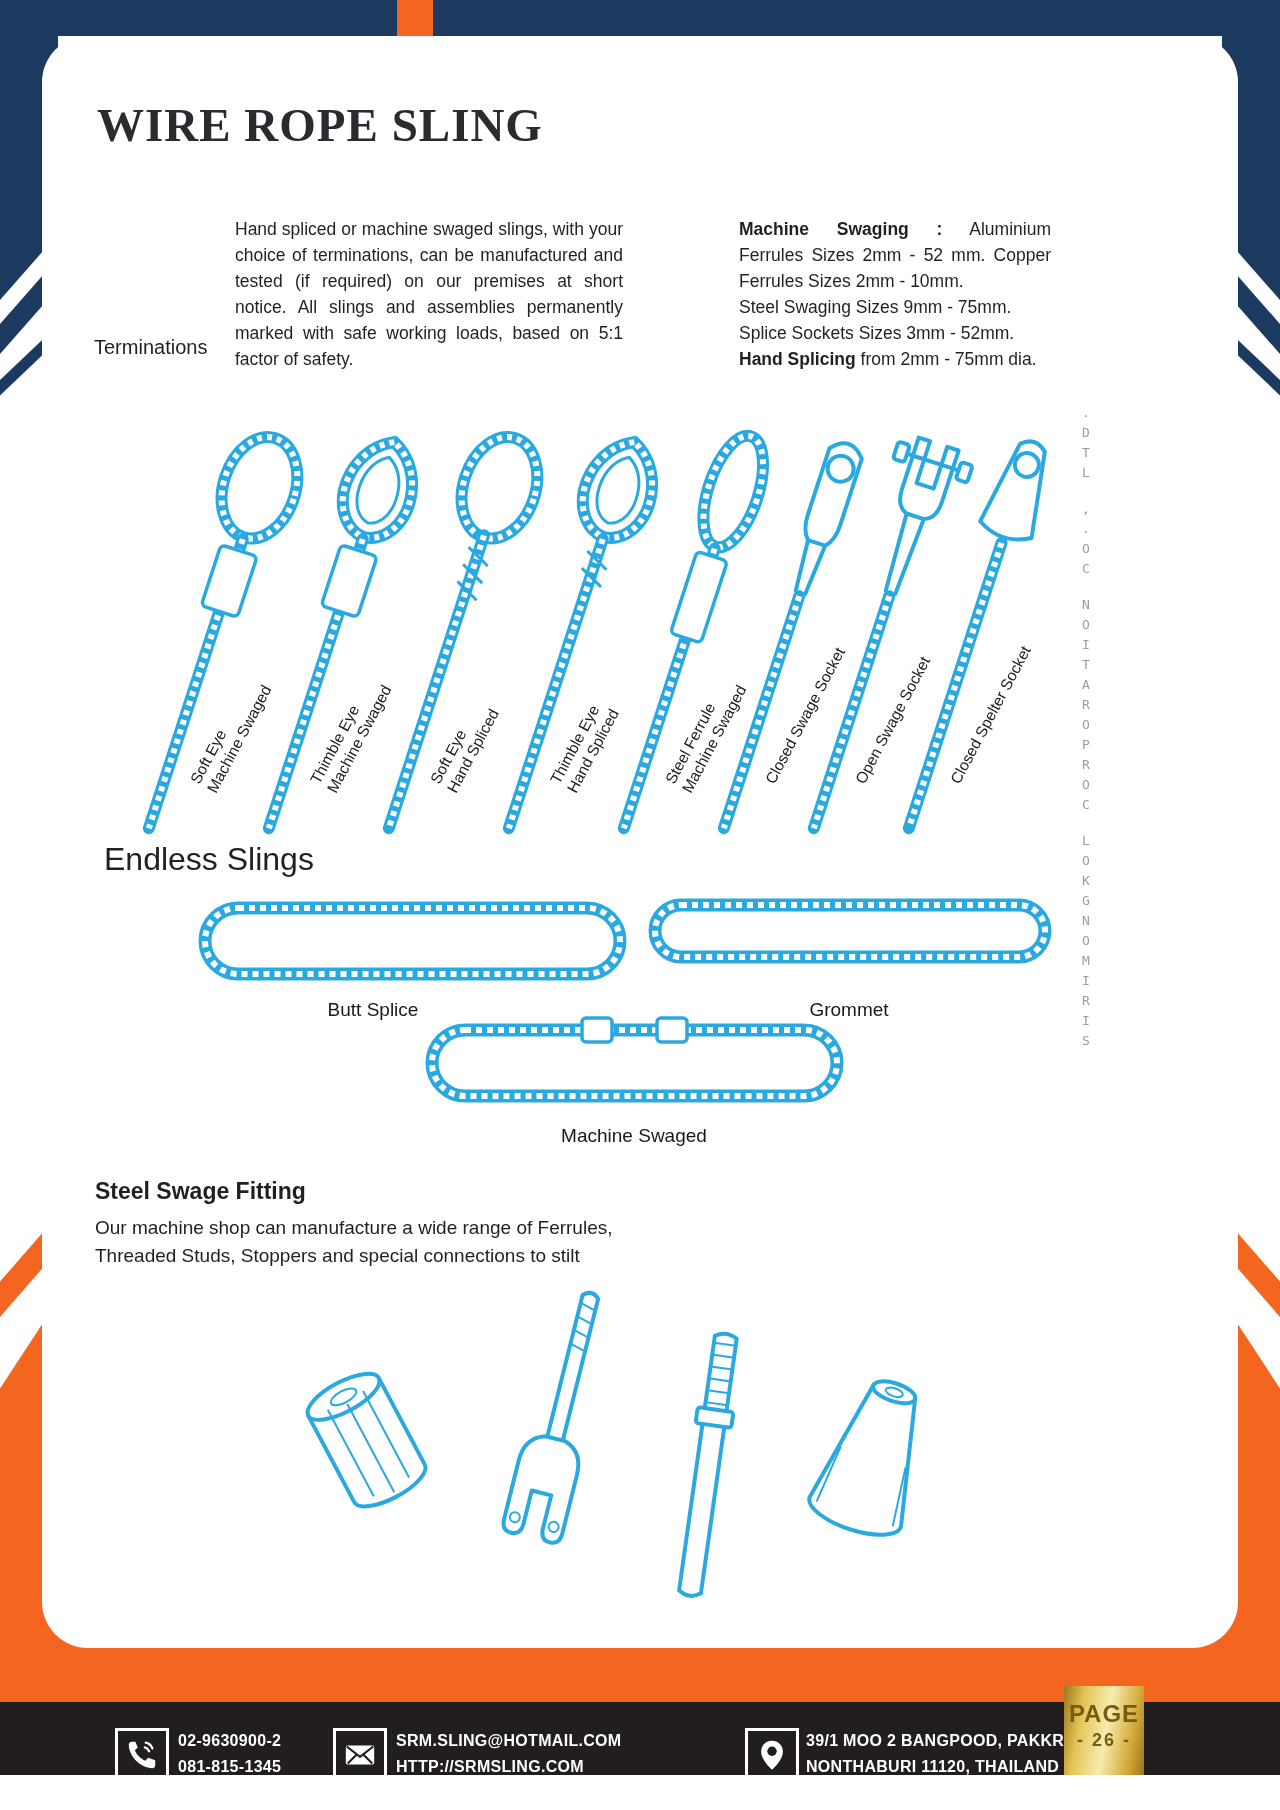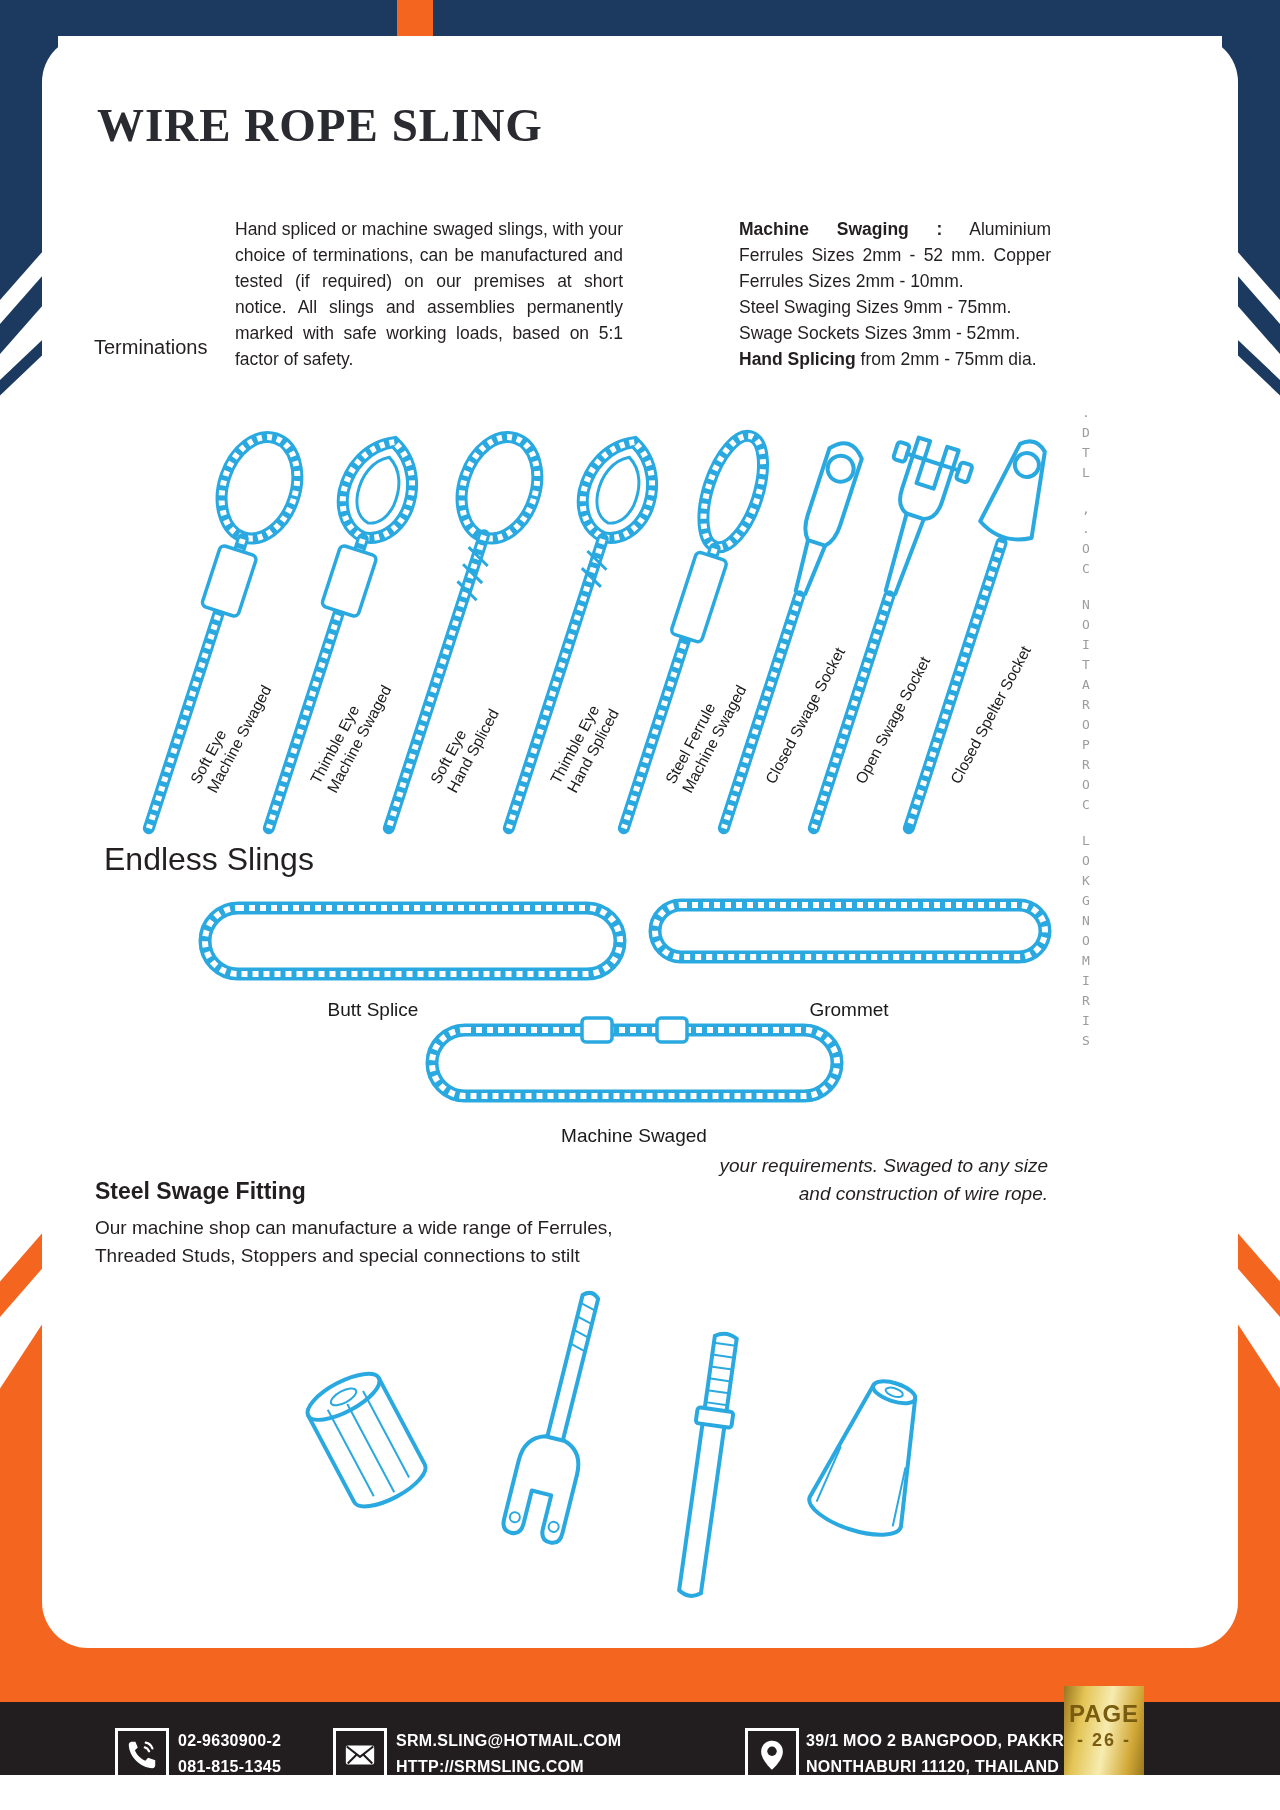--- a/index.html
+++ b/index.html
@@ -113,21 +113,21 @@
 
     <h1 class="abs title" style="margin:0;">WIRE ROPE SLING</h1>
 
     <div class="abs term-label">Terminations</div>
 
     <p class="abs left-par" style="margin:0;">Hand spliced or machine swaged slings, with your choice of terminations, can be manufactured and tested (if required) on our premises at short notice. All slings and assemblies permanently marked with safe working loads, based on 5:1 factor of safety.</p>
 
     <div class="abs right-col">
       <p><span class="b">Machine Swaging :</span><span> Aluminium Ferrules Sizes 2mm - 52 mm. Copper Ferrules Sizes 2mm - 10mm.</span></p>
       <div class="ln">Steel Swaging Sizes 9mm - 75mm.</div>
-      <div class="ln">Swage Sockets Sizes 3mm - 52mm.</div>
+      <div class="ln">Splice Sockets Sizes 3mm - 52mm.</div>
       <div class="ln"><span class="b">Hand Splicing</span><span> from 2mm - 75mm dia.</span></div>
     </div>
 
     <div class="abs sling-item" style="left:116px;top:384px;">
       <svg class="sling-svg" viewBox="0 0 130 440">
         <g transform="rotate(18 65 180)">
           <ellipse class="rope" cx="65" cy="62" rx="36" ry="52"></ellipse>
             <ellipse class="ropetex" cx="65" cy="62" rx="36" ry="52"></ellipse>
           <line class="rope" x1="65" y1="116" x2="65" y2="420"></line>
             <line class="ropetex" x1="65" y1="116" x2="65" y2="420"></line>
@@ -270,21 +270,20 @@
     <div class="abs loop-label" style="left:722px;top:952px;width:170px;">Grommet</div>
 
     <svg class="abs loop-svg" style="left:380px;top:982px;" width="425" height="90" viewBox="0 0 425 90">
       <rect class="loopR" x="10" y="12" width="405" height="66" rx="33"></rect>
       <rect class="loopT" x="10" y="12" width="405" height="66" rx="33"></rect>
       <rect class="ferrule" x="160" y="0" width="30" height="24" rx="4"></rect>
       <rect class="ferrule" x="235" y="0" width="30" height="24" rx="4"></rect>
     </svg>
     <div class="abs loop-label" style="left:492px;top:1078px;width:200px;">Machine Swaged</div>
 
-    <div class="abs swage-note">your requirements. Swaged to any size and construction of wire rope.</div>
     <h2 class="abs ssf-h" style="margin:0;">Steel Swage Fitting</h2>
     <p class="abs ssf-body" style="margin:0;">Our machine shop can manufacture a wide range of Ferrules, Threaded Studs, Stoppers and special connections to stilt</p>
 
     <svg class="abs" style="left:230px;top:1230px;overflow:visible;" width="700" height="380" viewBox="0 0 700 380">
 
       <g transform="translate(95,175) rotate(-28)">
         <ellipse class="fit" cx="0" cy="-50" rx="40" ry="15"></ellipse>
         <path class="fit" d="M-40 -50 L-40 48 A40 15 0 0 0 40 48 L40 -50"></path>
         <ellipse class="fit2" cx="0" cy="-50" rx="14" ry="6"></ellipse>
         <path class="fit2" d="M-20 -46 L-20 52 M0 -42 L0 58 M20 -46 L20 52"></path>

